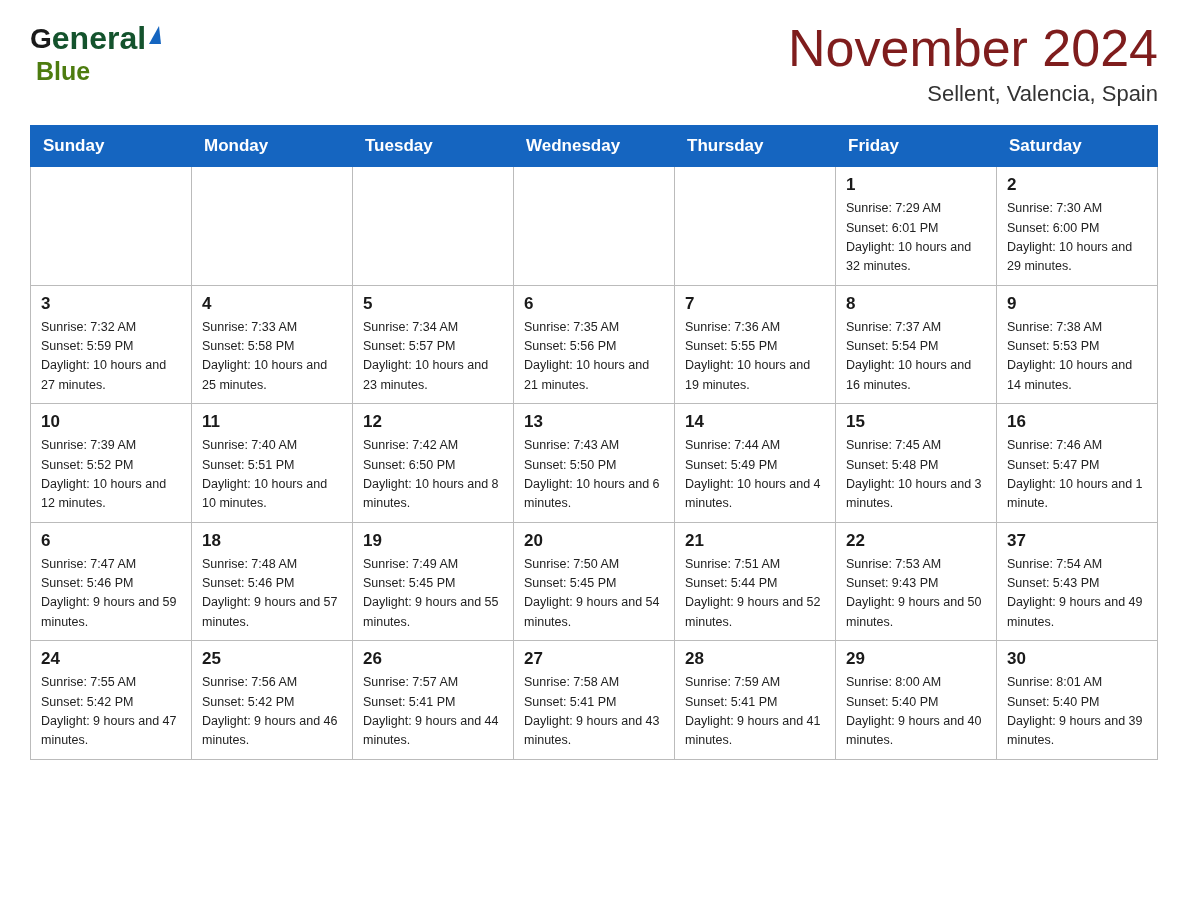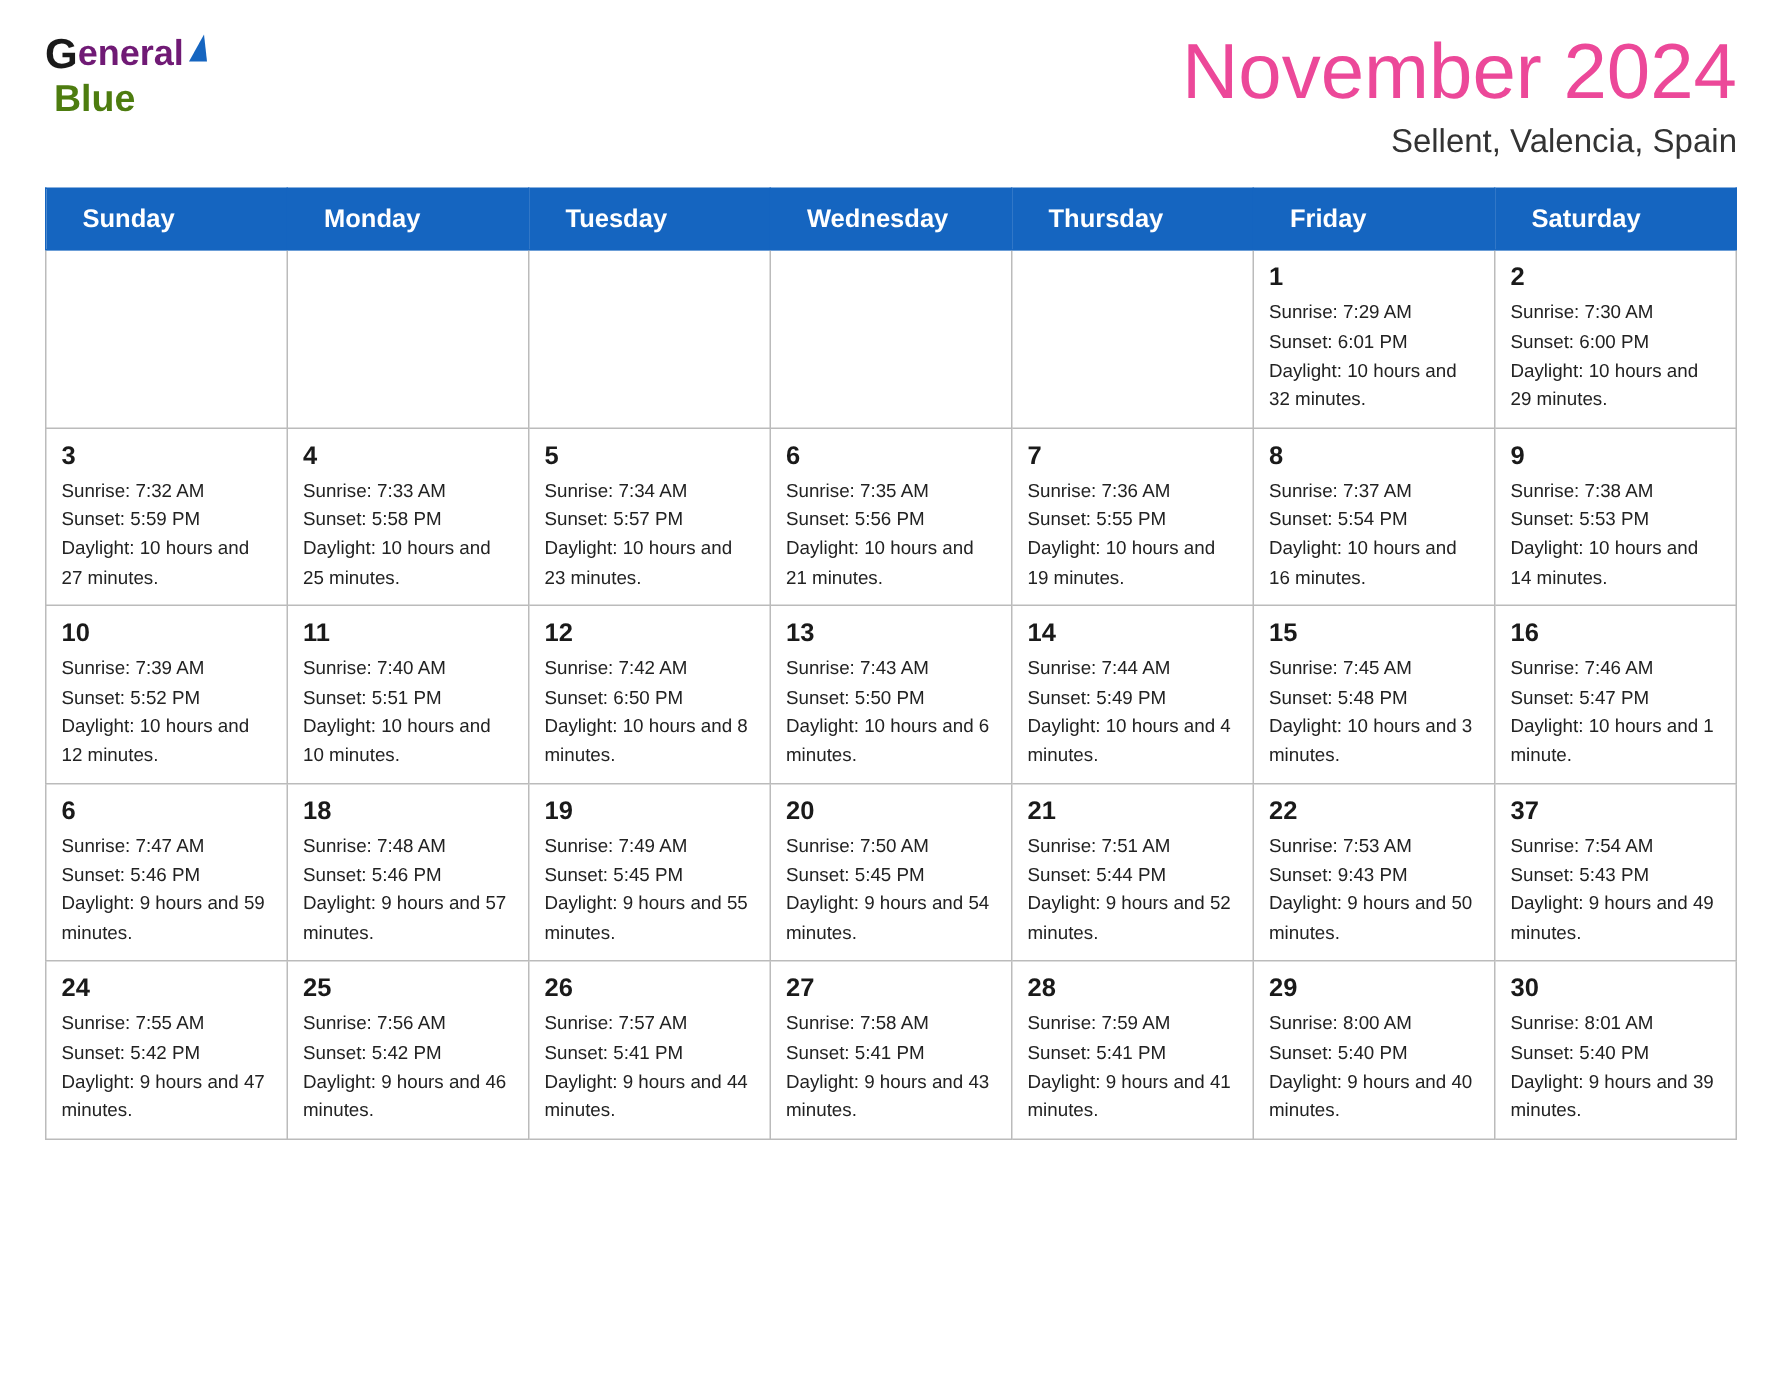--- a/index.html
+++ b/index.html
@@ -20,39 +20,39 @@
       display: flex;
       flex-direction: column;
       align-items: flex-start;
     }
     .title-block {
       text-align: right;
     }
     .month-title {
       font-size: 52px;
       font-weight: normal;
-      color: #ec4899;
+      color: #7f1d1d;
       line-height: 1.1;
     }
     .location {
       font-size: 22px;
       color: #333;
       margin-top: 4px;
     }
     .calendar {
       width: 100%;
       border-collapse: collapse;
       border: 1px solid #999;
     }
     .calendar th {
       background: #1565c0;
       color: #fff;
       font-size: 17px;
       font-weight: bold;
-      padding: 10px 24px;
+      padding: 10px 12px;
       text-align: left;
       border: 1px solid #1565c0;
     }
     .calendar td {
       vertical-align: top;
       padding: 8px 10px;
       border: 1px solid #bbb;
       width: calc(100% / 7);
       min-height: 110px;
       font-size: 13px;
@@ -80,23 +80,23 @@
       display: flex;
       align-items: center;
     }
     .logo-g {
       font-size: 28px;
       font-weight: bold;
       color: #1a1a1a;
       font-style: normal;
     }
     .logo-eneral {
-      font-size: 24px;
-      font-weight: bold;
-      color: #701a75;
+      font-size: 32px;
+      font-weight: bold;
+      color: #14532d;
     }
     .logo-bottom {
       font-size: 25px;
       font-weight: bold;
       color: #4d7c0f;
       margin-top: -2px;
       margin-left: 2px;
     }
   </style>
 </head>

